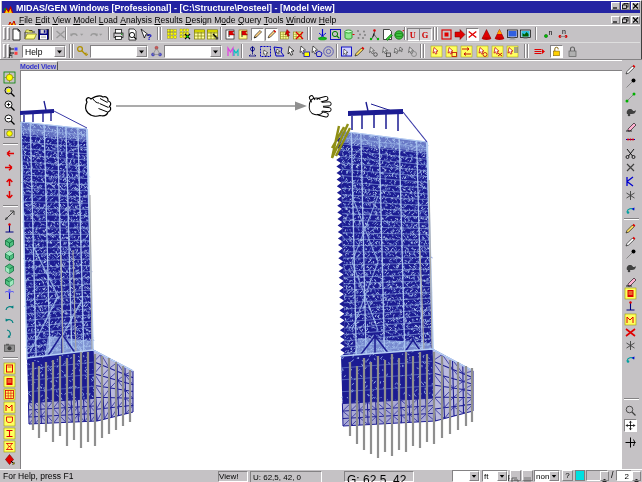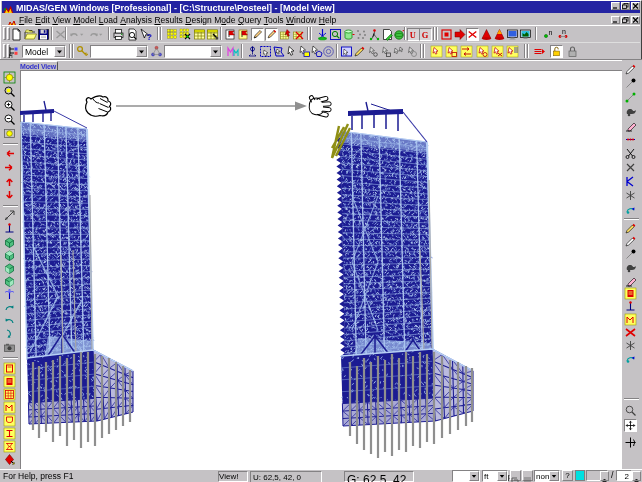--- a/index.html
+++ b/index.html
@@ -357,21 +357,21 @@
 <div style="position:absolute;left:7px;top:44px;width:3px;height:14px;border-top:1px solid #ffffff;border-left:1px solid #ffffff;border-right:1px solid #848284;border-bottom:1px solid #848284;box-sizing:border-box;"></div>
 <div style="position:absolute;left:8px;top:45px;width:13px;height:13px;">
     <svg width="13" height="13" viewBox="0 0 13 13" style="display:block">
       <path d="M2 2v9M2 4h4M2 8h4" stroke="#000" stroke-width="0.9"></path>
       <rect x="6.5" y="2.5" width="3" height="3" fill="#4040ff"></rect>
       <rect x="6.5" y="6.8" width="3" height="3" fill="#ff4040"></rect>
       <text x="1" y="12.5" font-size="5" fill="#000">H</text>
     </svg>
   </div>
 <div style="position:absolute;left:22px;top:45px;width:44px;height:13px;background:#fff;border-top:1px solid #848284;border-left:1px solid #848284;border-right:1px solid #ffffff;border-bottom:1px solid #ffffff;box-sizing:border-box;"></div>
-<div style="position:absolute;left:25px;top:47px;width:26px;height:10px;font-size:8.5px;color:#000;">Model</div>
+<div style="position:absolute;left:25px;top:47px;width:26px;height:10px;font-size:8.5px;color:#000;">Help</div>
 <div style="position:absolute;left:54px;top:46px;width:11px;height:11px;background:#c5c2c5;border-top:1px solid #ffffff;border-left:1px solid #ffffff;border-right:1px solid #848284;border-bottom:1px solid #848284;box-sizing:border-box;">
     <svg width="9" height="9" viewBox="0 0 9 9" style="display:block">
       <path d="M2 3.5h5L4.5 6.5z" fill="#000"></path>
     </svg>
   </div>
 <div style="position:absolute;left:69px;top:44px;width:1px;height:14px;background:#848284;"></div>
 <div style="position:absolute;left:70px;top:44px;width:1px;height:14px;background:#ffffff;"></div>
 <div style="position:absolute;left:72px;top:44px;width:1px;height:14px;background:#848284;"></div>
 <div style="position:absolute;left:73px;top:44px;width:1px;height:14px;background:#ffffff;"></div>
 <div style="position:absolute;left:76px;top:45px;width:13px;height:13px;">

